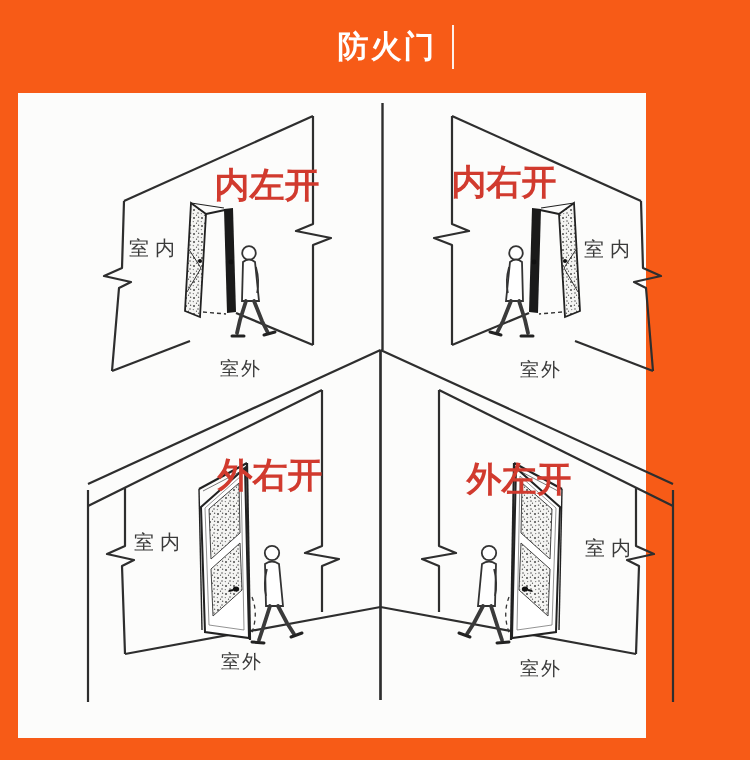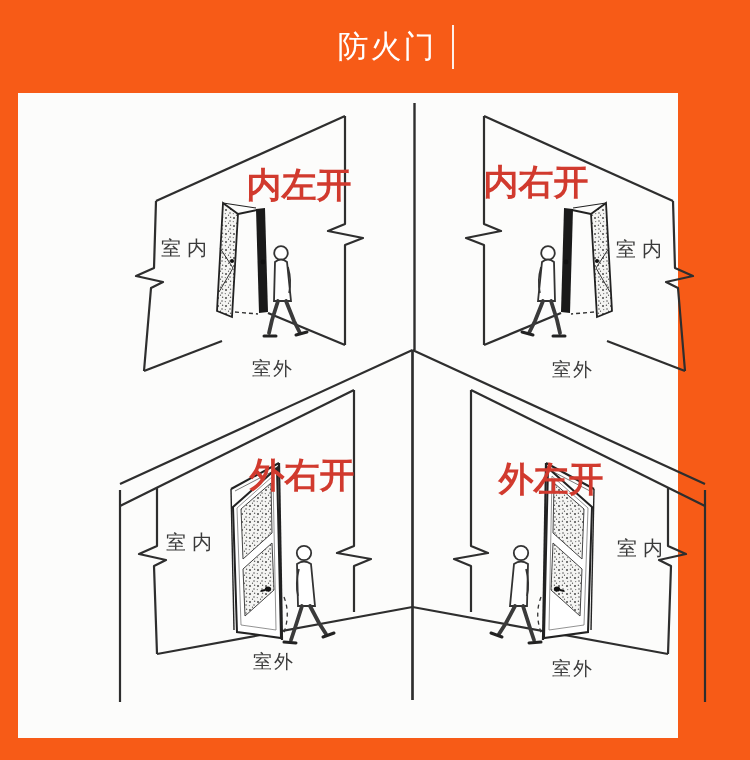--- a/index.html
+++ b/index.html
@@ -8,31 +8,30 @@
     background:#F75B17;
     font-family:"Liberation Sans",sans-serif;
     position:relative;overflow:hidden;
   }
   .header{
     position:absolute;left:0;top:0;width:750px;height:93px;
     display:flex;align-items:center;justify-content:center;
     transform:translateX(28px);
   }
   .header .brand,.header .subtitle{
-    color:#ffffff;font-size:31px;font-weight:400;letter-spacing:2px;
+    color:#ffffff;font-size:31px;font-weight:700;letter-spacing:2px;
     line-height:1;
   }
   .title-divider{
     width:2px;height:44px;background:#ffffff;opacity:.9;
     margin:0 15px;
   }
   .panel{
     position:absolute;left:18px;top:93px;width:628px;height:645px;
     background:#FCFCFB;
-    padding-left:32px;
   }
   svg text{font-family:"Liberation Sans",sans-serif;}
   .q-title{fill:#D13A2E;font-size:35px;font-weight:700;}
   .room-label{fill:#3a3a3a;font-size:20px;letter-spacing:6px;}
   .out-label{fill:#3a3a3a;font-size:19px;letter-spacing:2px;}
 </style>
 </head>
 <body>
 
 <div class="header">

